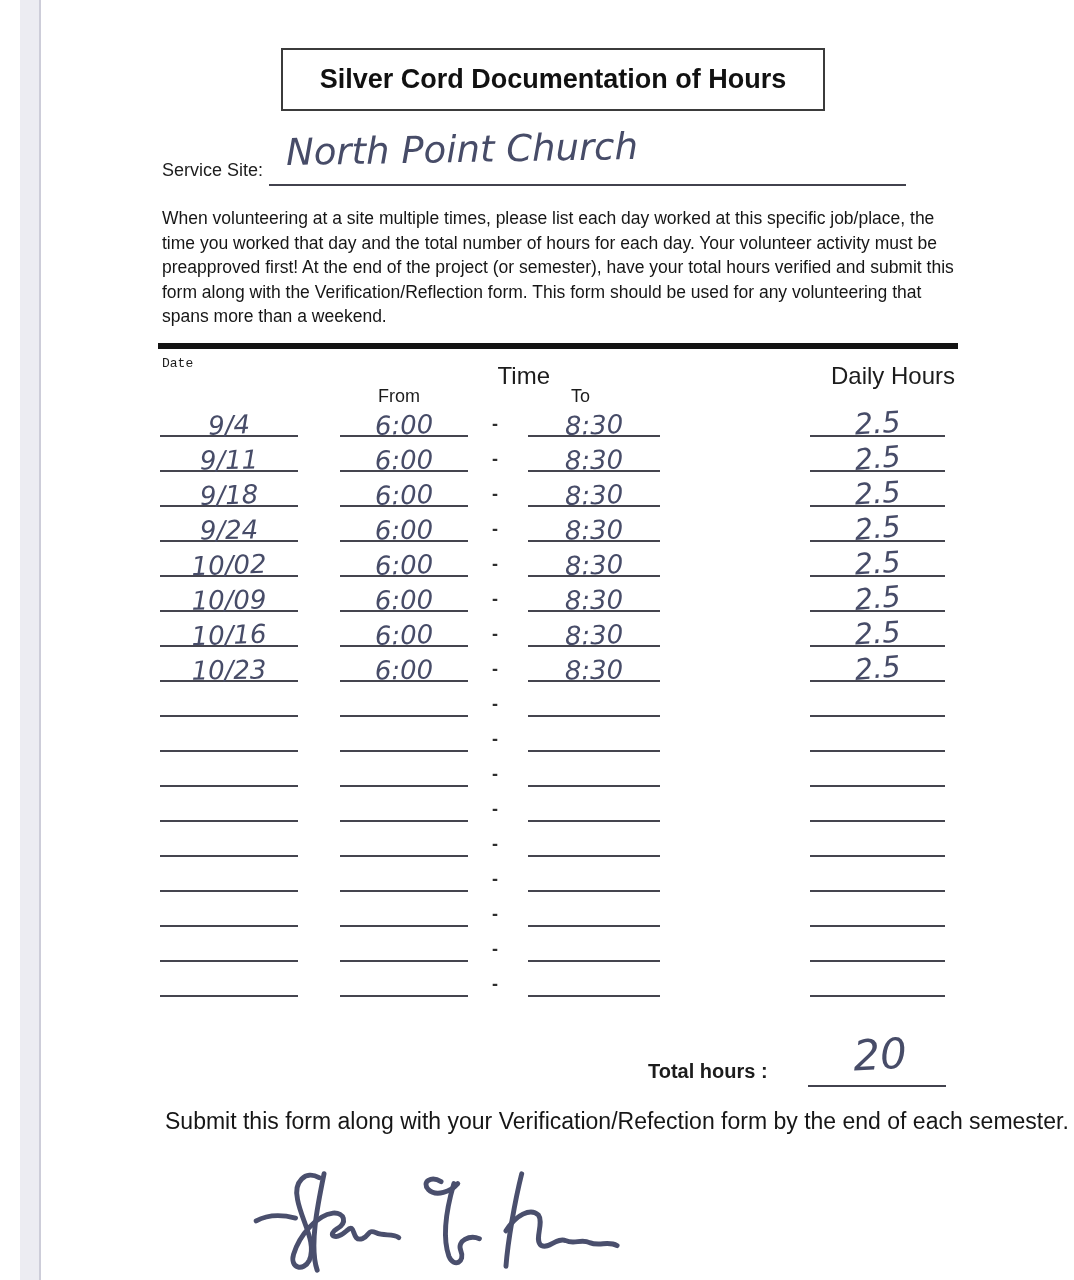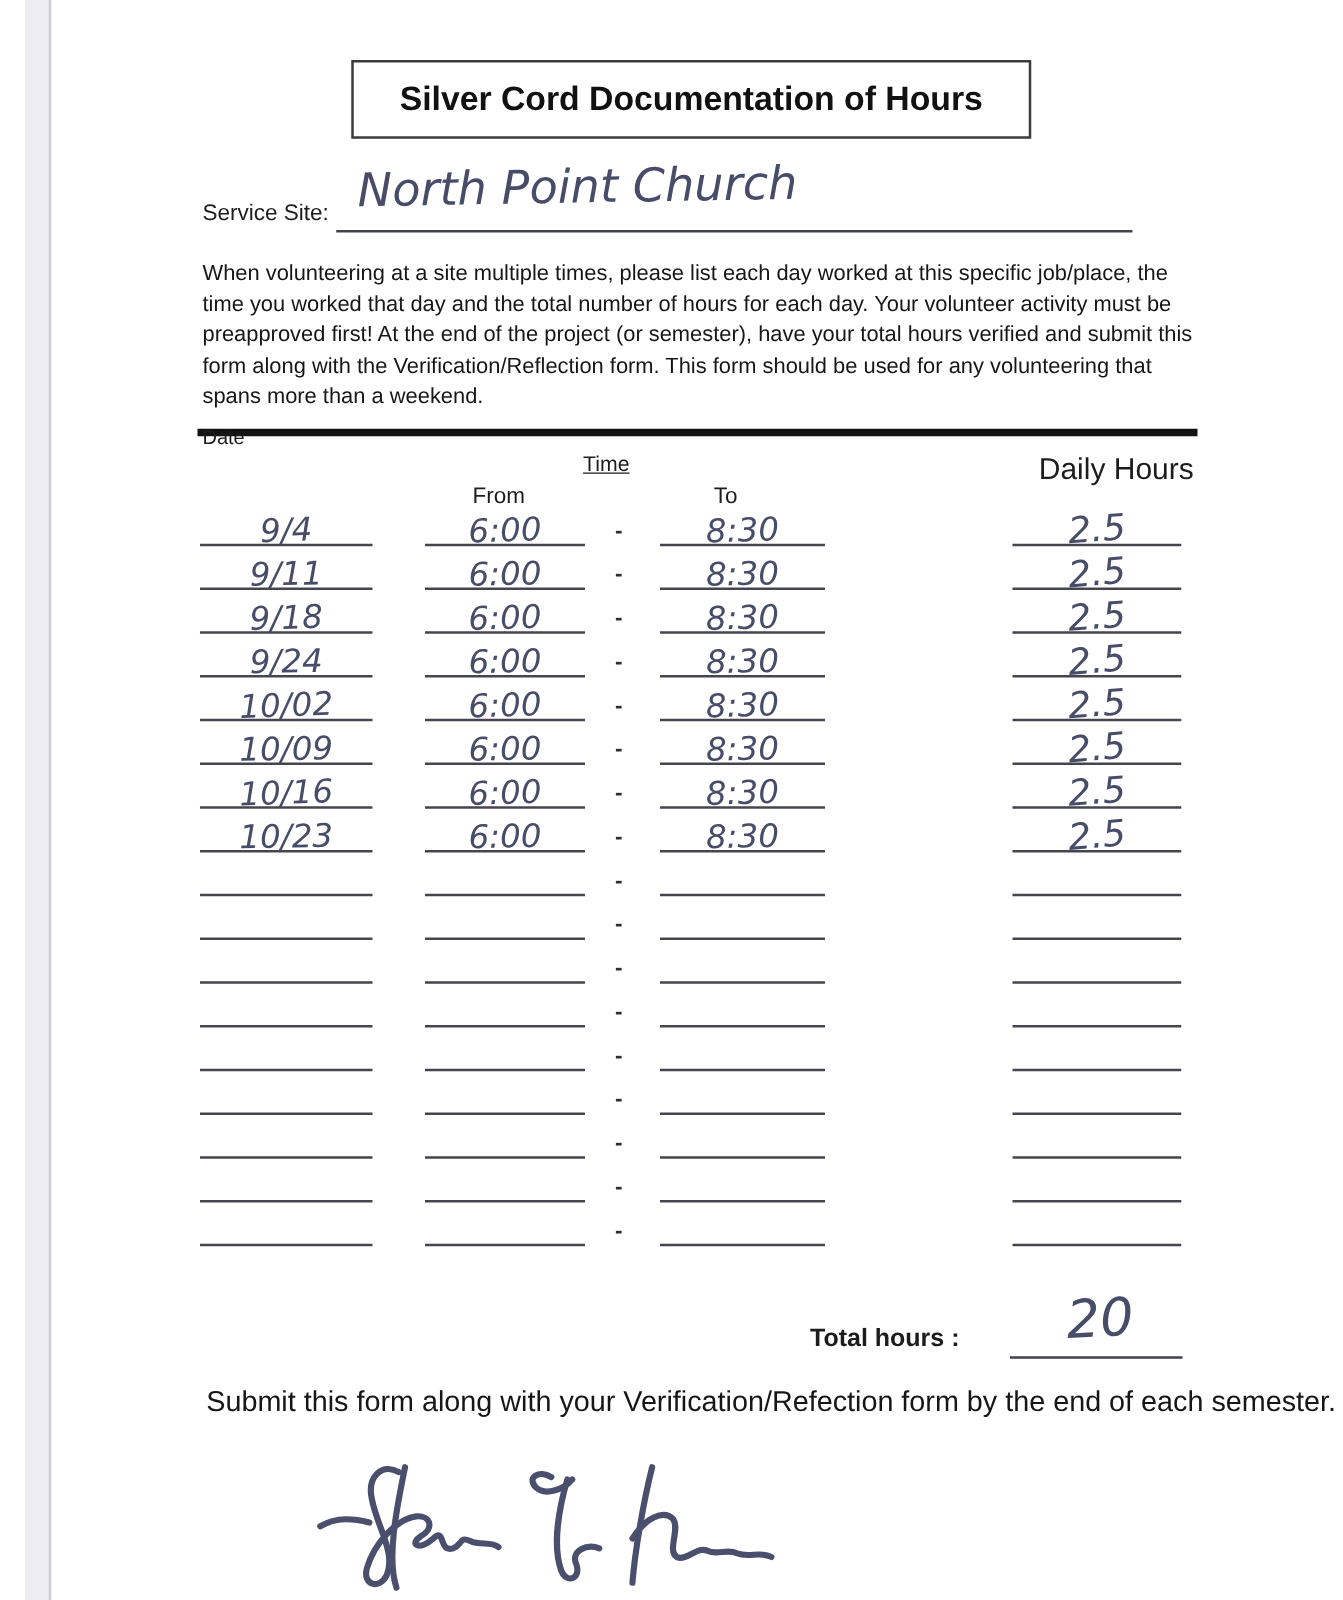--- a/index.html
+++ b/index.html
@@ -31,22 +31,22 @@
   .service-underline{position:absolute;left:249px;top:150px;width:637px;height:34px;border-bottom:2px solid #42424e;}
   .service-ink{position:absolute;left:266px;top:128px;font-size:37px;transform:rotate(-1deg);}
   
   .instructions{
     position:absolute;left:142px;top:206px;width:800px;margin:0;
     font-size:17.5px;line-height:24.5px;color:#161616;
   }
   
   .thick-rule{position:absolute;left:138px;top:343px;width:800px;height:6px;background:#131313;}
   
-  .h-date{position:absolute;left:142px;top:342px;font-size:16px;}
-  .h-time{position:absolute;left:400px;top:362px;width:130px;text-align:center;font-size:17px;text-decoration:underline;}
+  .h-date{position:absolute;left:142px;top:356px;font-size:13px;font-family:Liberation Mono, monospace;}
+  .h-time{position:absolute;left:400px;top:362px;width:130px;text-align:right;font-size:24px;}
   .h-daily{position:absolute;left:811px;top:362px;font-size:24px;}
   .h-from{position:absolute;left:358px;top:386px;font-size:18px;}
   .h-to{position:absolute;left:551px;top:386px;font-size:18px;}
   
   .rows{position:absolute;left:140px;top:402px;width:800px;}
   .row{position:relative;height:35px;}
   .cell{position:absolute;top:0;height:33px;border-bottom:2px solid #45454f;}
   .cell-date{left:0;width:138px;}
   .cell-from{left:180px;width:128px;}
   .cell-to{left:368px;width:132px;}

